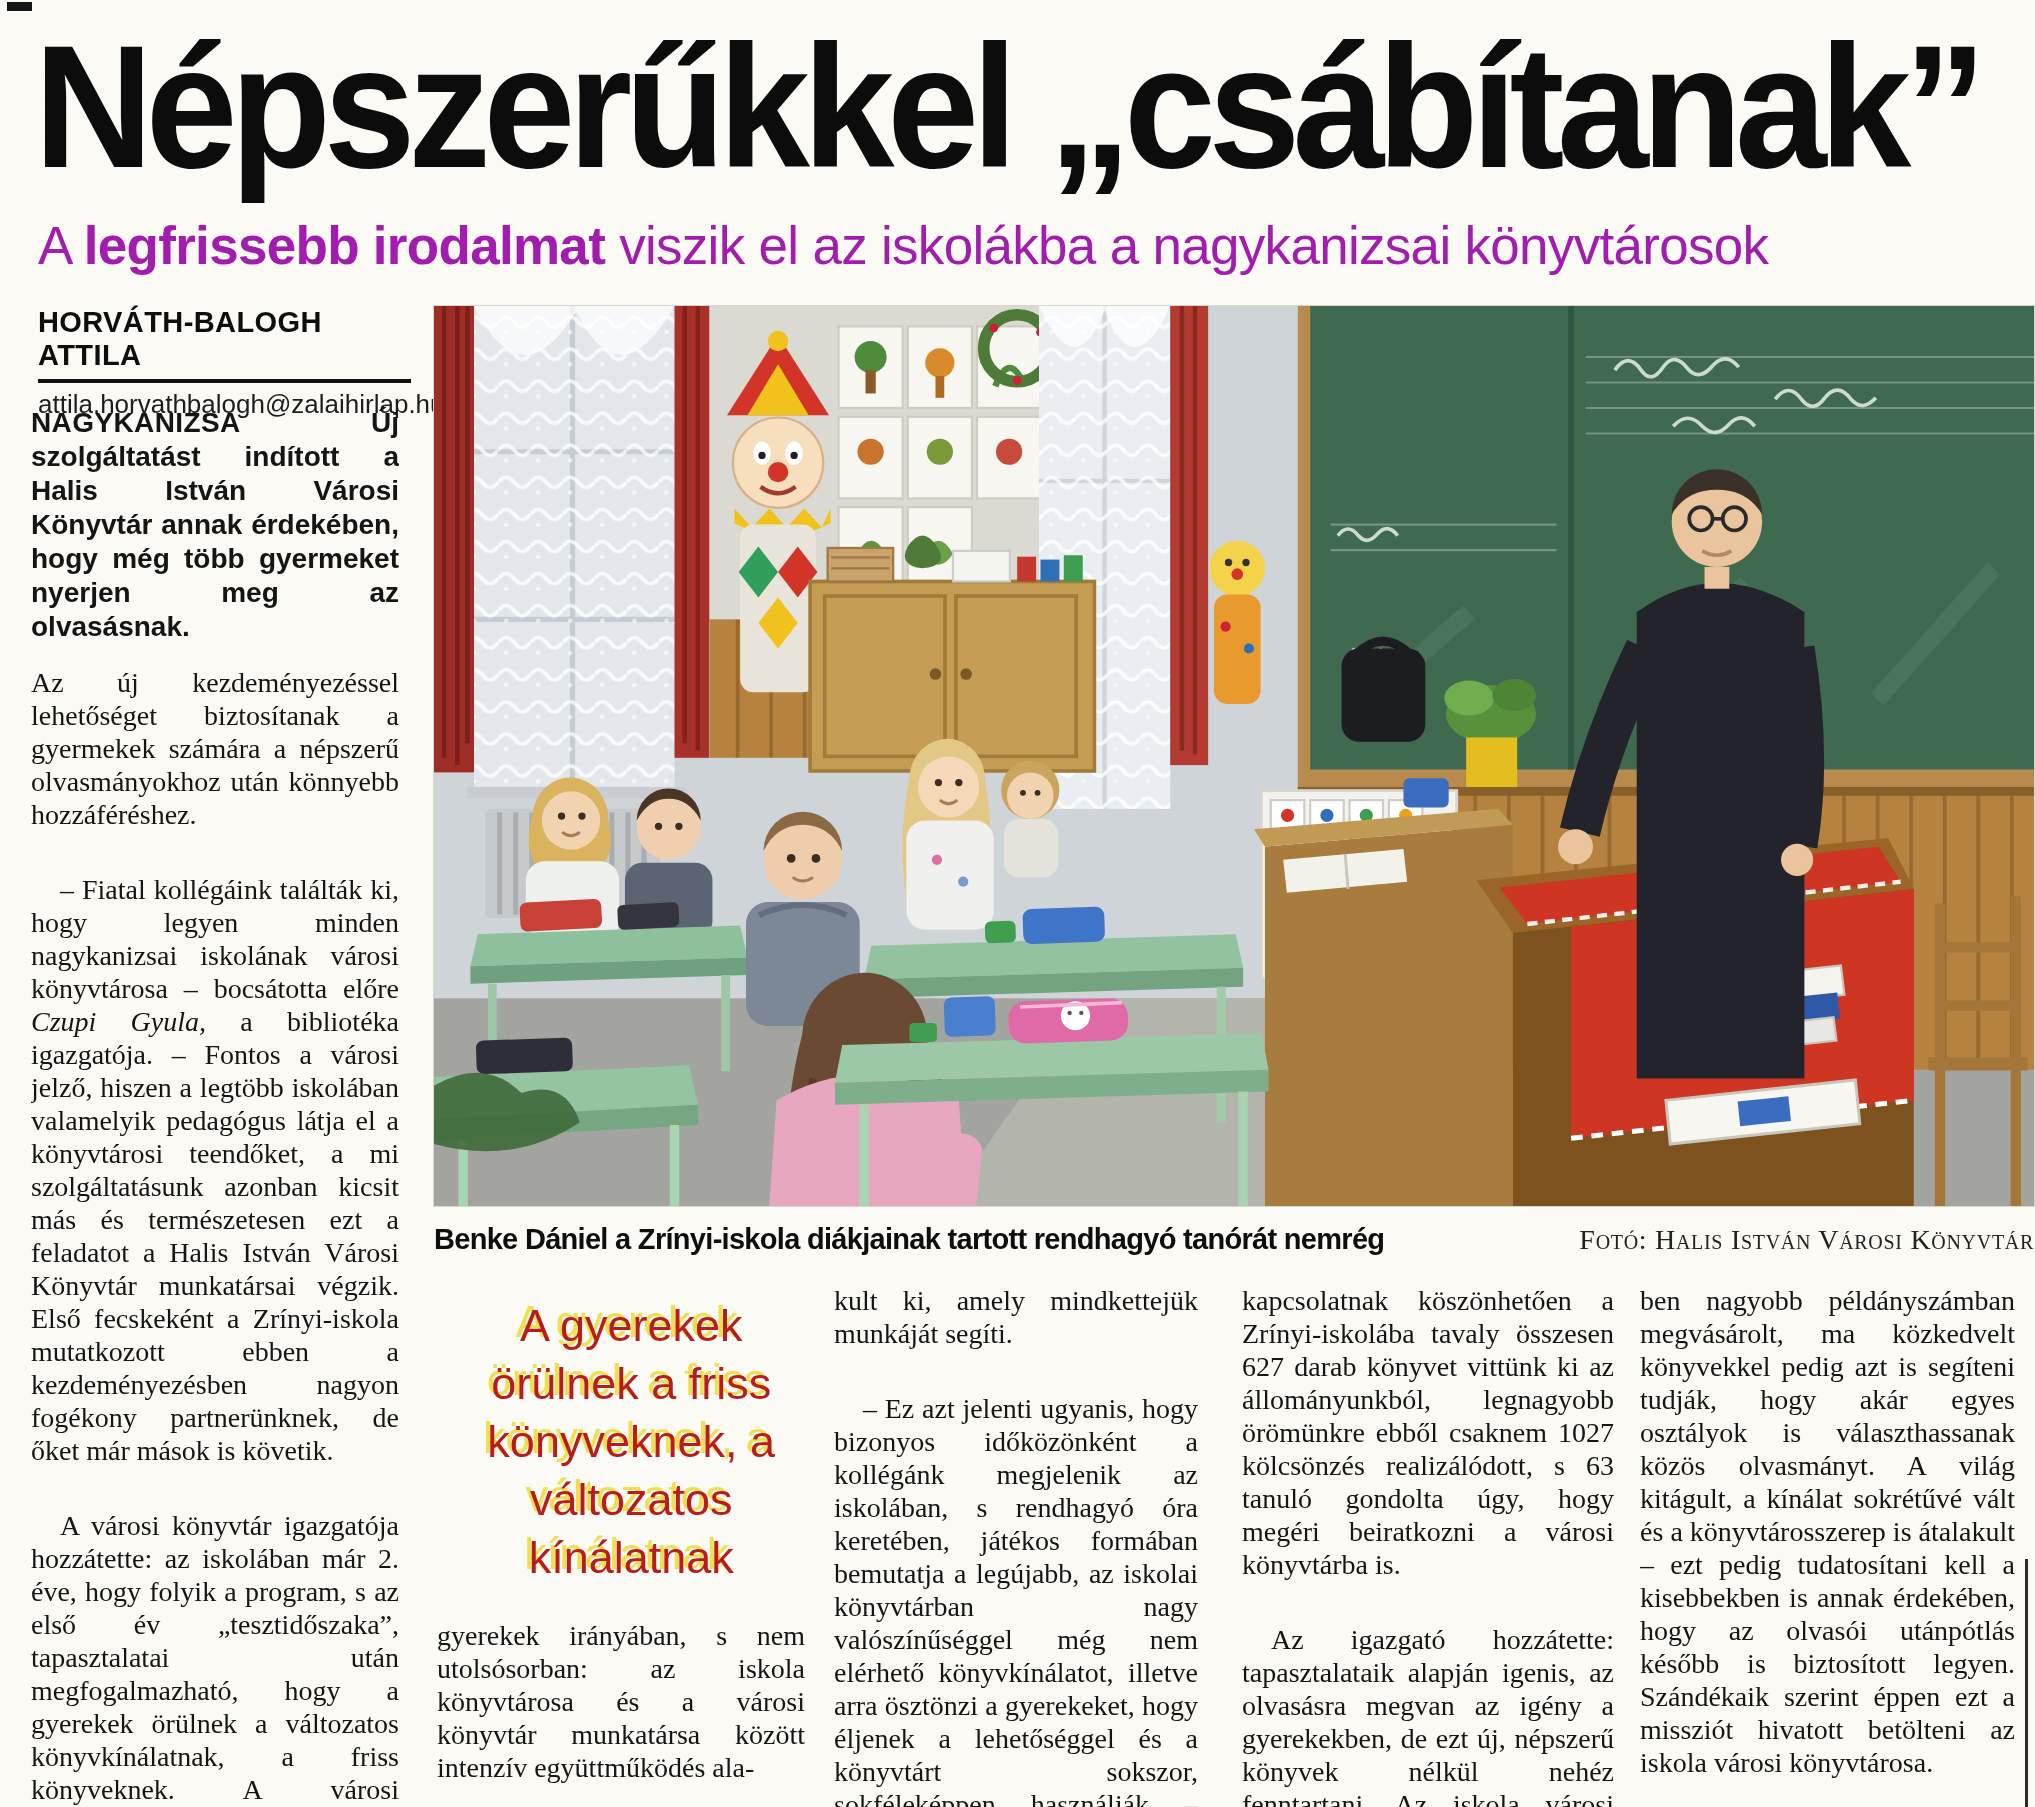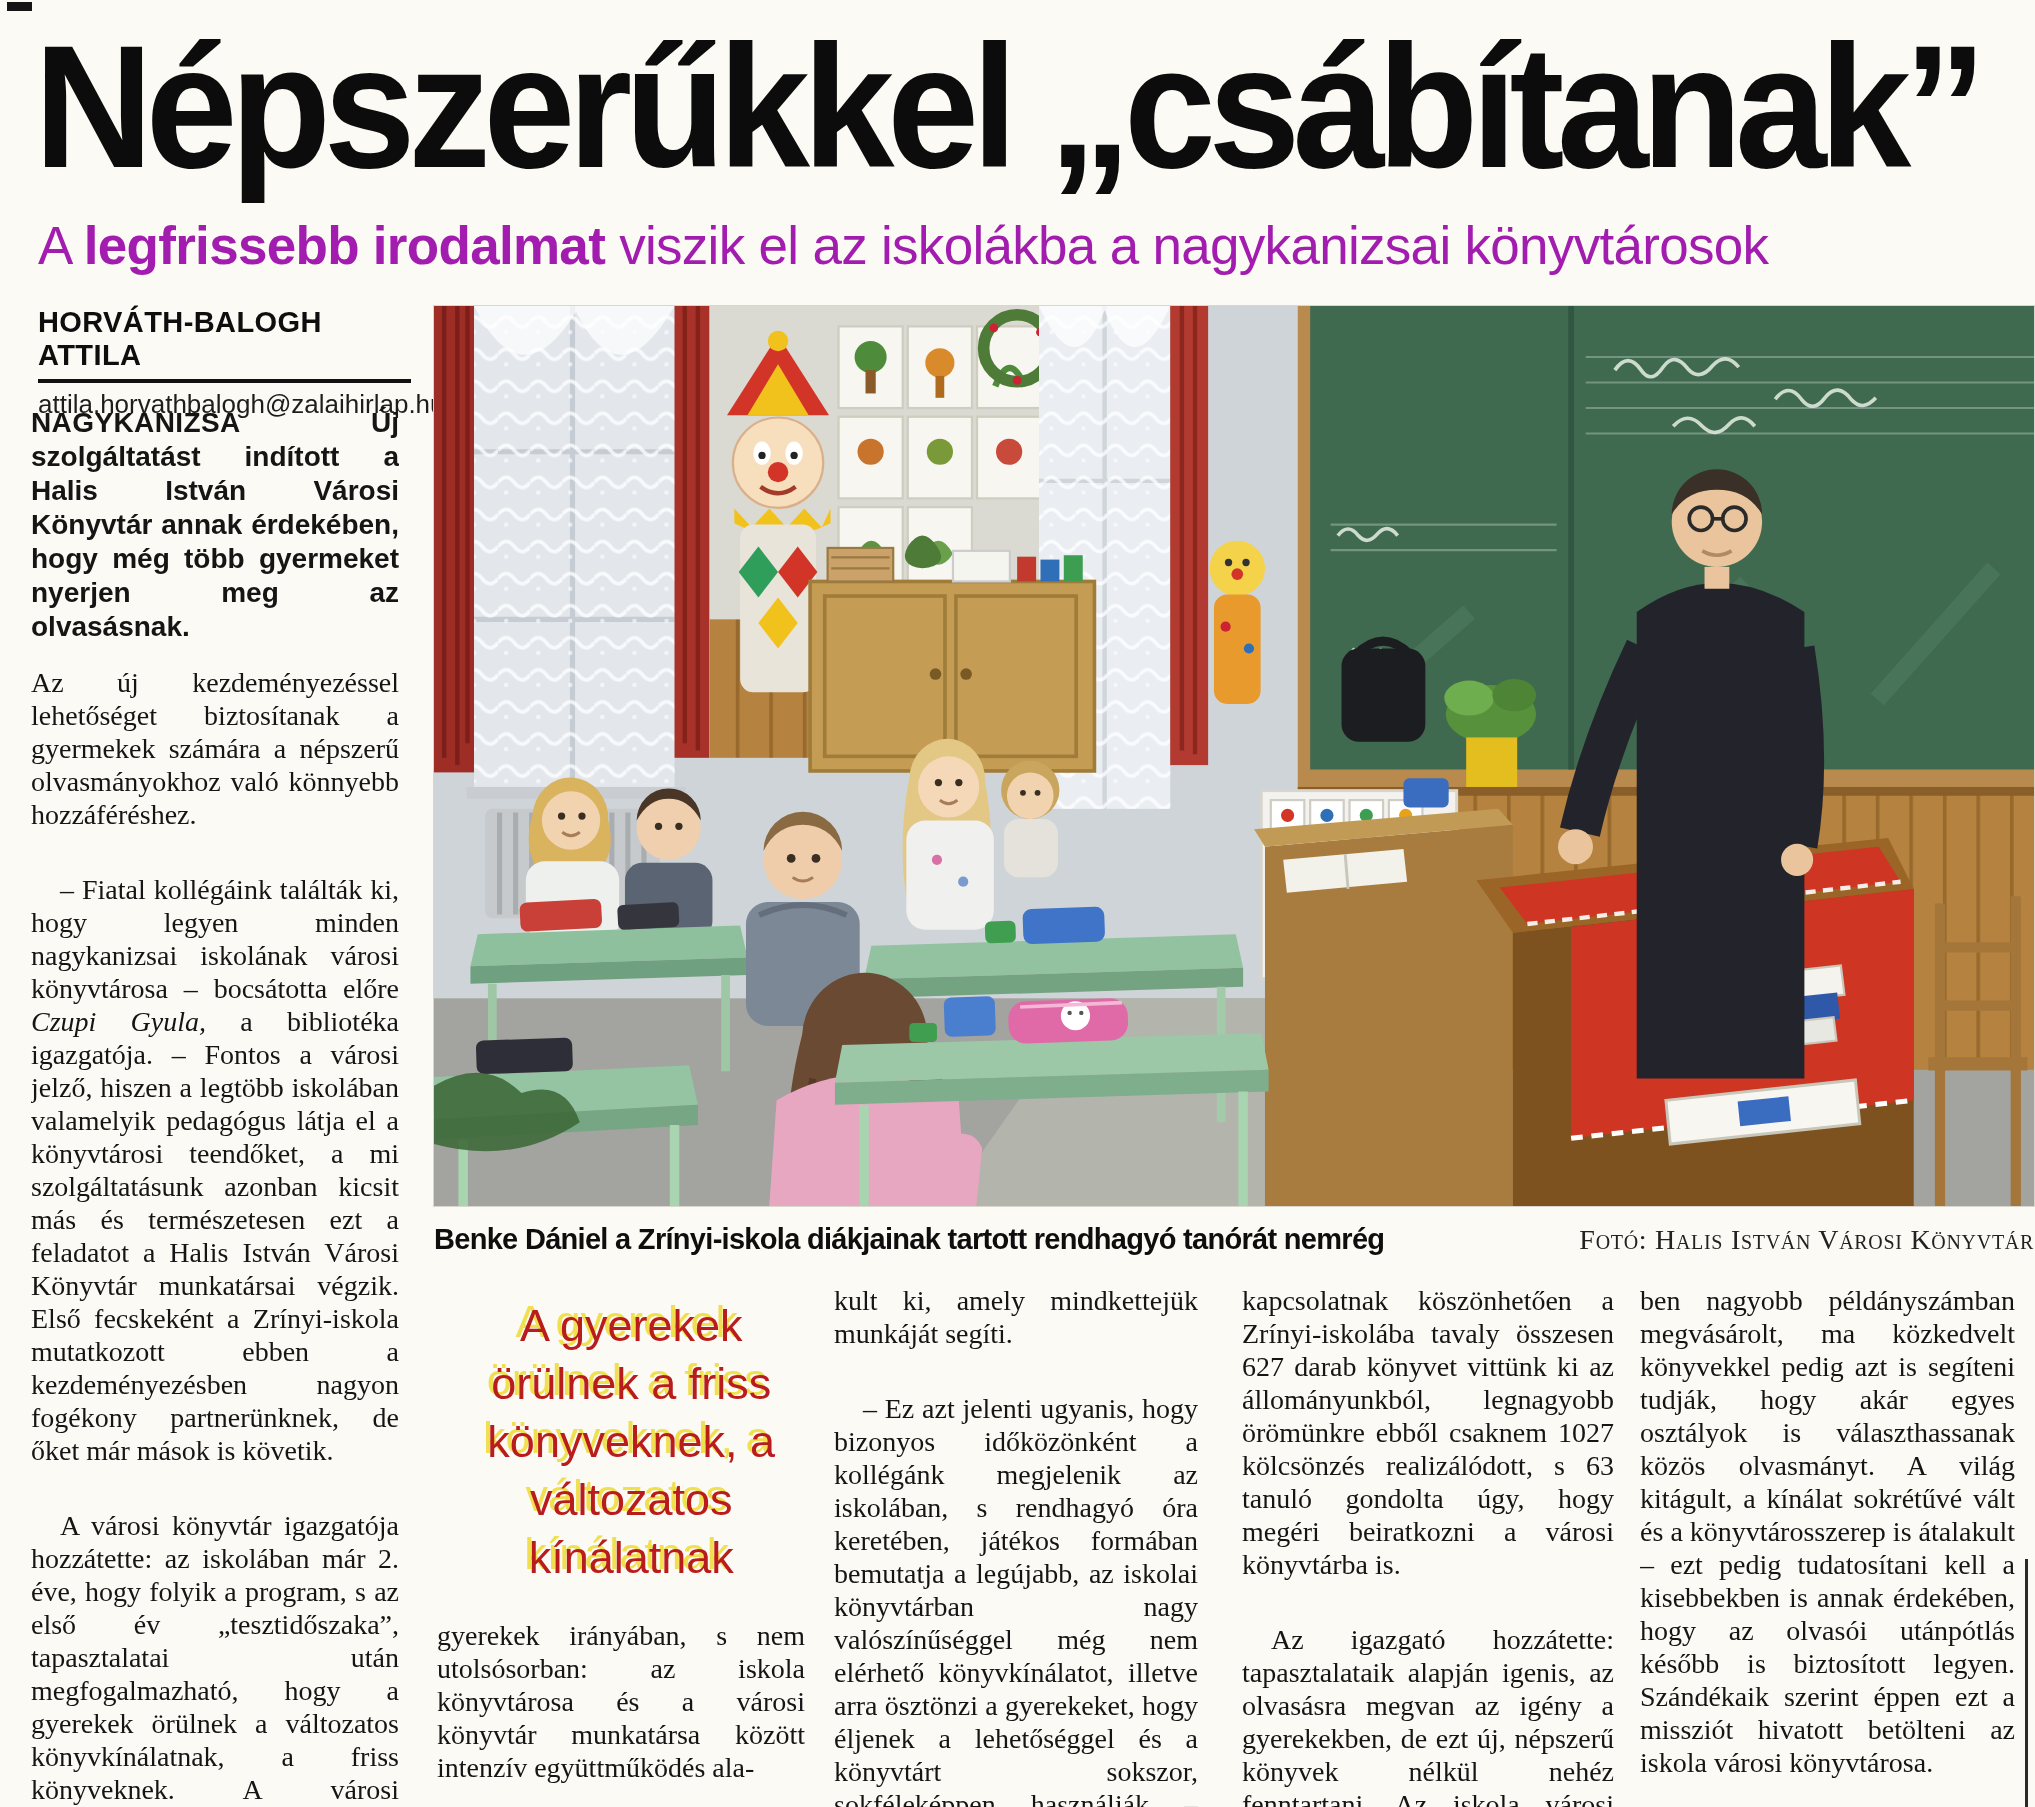--- a/index.html
+++ b/index.html
@@ -71,21 +71,21 @@
   <div class="subtitle"><span>A </span><span class="b">legfrissebb irodalmat</span><span> viszik el az iskolákba a nagykanizsai könyvtárosok</span></div>
 
   <div class="byline">
     <div class="author">HORVÁTH-BALOGH ATTILA</div>
     <div class="byline-rule"></div>
     <div class="email">attila.horvathbalogh@zalaihirlap.hu</div>
   </div>
 
   <div class="col col1">
     <p class="lead"><span class="dateline">NAGYKANIZSA </span><span>Új szolgáltatást indított a Halis István Városi Könyvtár annak érdekében, hogy még több gyermeket nyerjen meg az olvasásnak.</span></p>
-    <p>Az új kezdeményezéssel lehetőséget biztosítanak a gyermekek számára a népszerű olvasmányokhoz való könnyebb hozzáféréshez.</p>
+    <p>Az új kezdeményezéssel lehetőséget biztosítanak a gyermekek számára a népszerű olvasmányokhoz után könnyebb hozzáféréshez.</p>
     <p class="indent"><span>– Fiatal kollégáink találták ki, hogy legyen minden nagykanizsai iskolának városi könyvtárosa – bocsátotta előre </span><i>Czupi Gyula,</i><span> a bibliotéka igazgatója. – Fontos a városi jelző, hiszen a legtöbb iskolában valamelyik pedagógus látja el a könyvtárosi teendőket, a mi szolgáltatásunk azonban kicsit más és természetesen ezt a feladatot a Halis István Városi Könyvtár munkatársai végzik. Első fecskeként a Zrínyi-iskola mutatkozott ebben a kezdeményezésben nagyon fogékony partnerünknek, de őket már mások is követik.</span></p>
     <p class="indent">A városi könyvtár igazgatója hozzátette: az iskolában már 2. éve, hogy folyik a program, s az első év „tesztidőszaka”, tapasztalatai után megfogalmazható, hogy a gyerekek örülnek a változatos könyvkínálatnak, a friss könyveknek. A városi könyvtáros rendszeres megjelenése pozitív, baráti viszony kialakítására nyújt lehetőséget a</p>
   </div>
 
   <figure class="photo">
     <svg viewBox="0 0 2195 1235" preserveAspectRatio="none">
       <defs>
         <pattern id="wood" width="46" height="60" patternUnits="userSpaceOnUse">
           <rect width="46" height="60" fill="#b5823f"></rect>
             <rect width="5" height="60" fill="#97692d"></rect>

